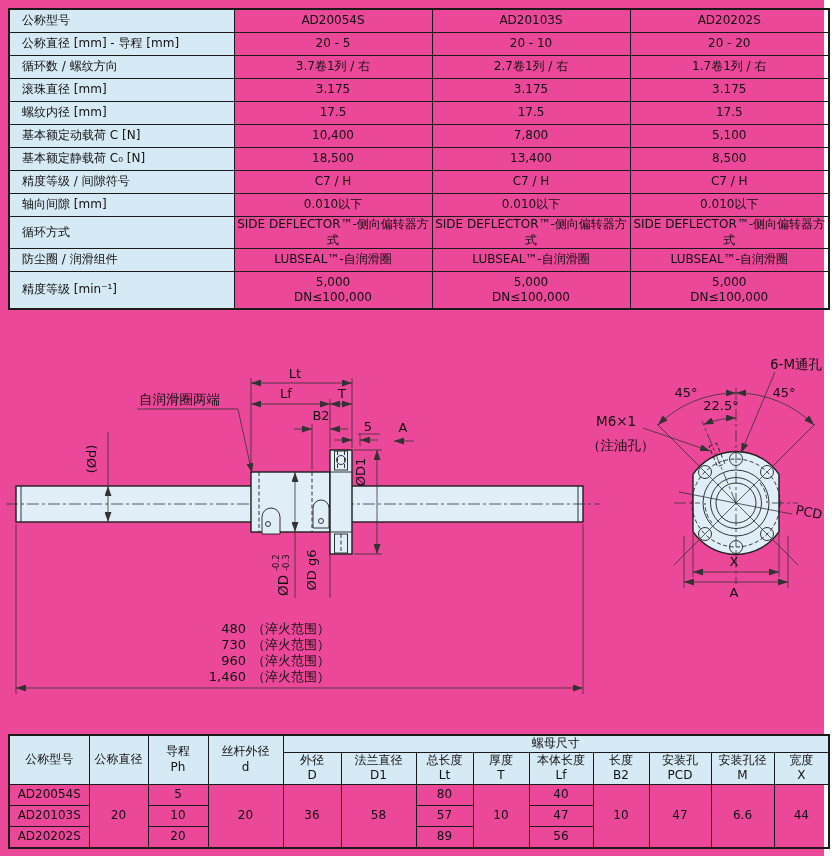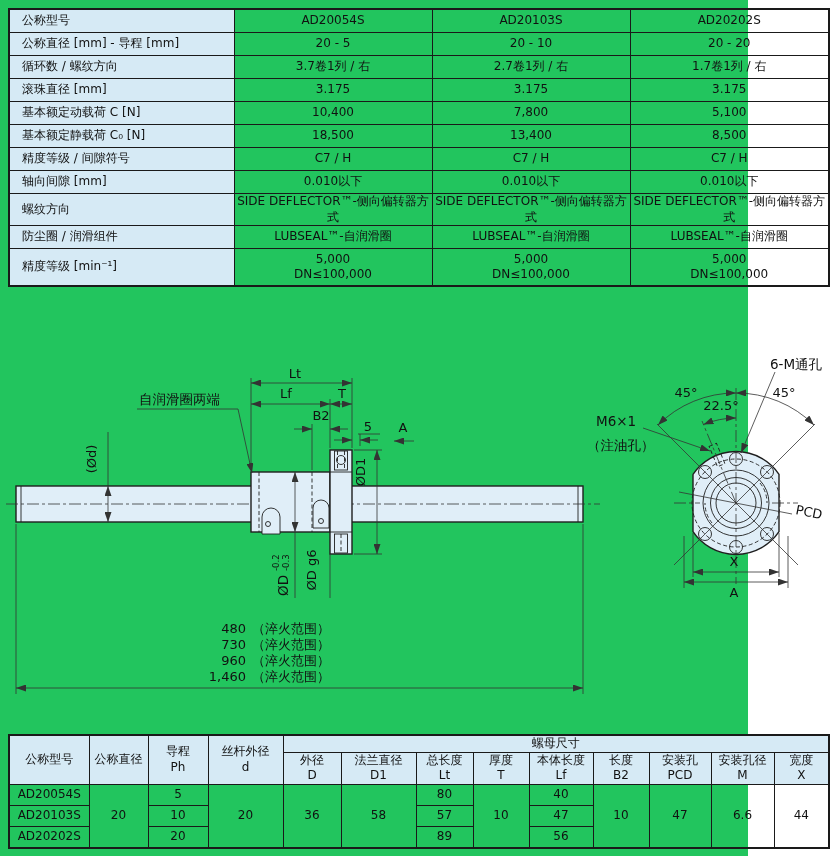--- a/index.html
+++ b/index.html
@@ -1,16 +1,16 @@
 <!DOCTYPE html>
 <html><head>
 <meta charset="utf-8">
 <style>
   html,body{margin:0;padding:0;background:#fff;}
-  #page{position:relative;width:748px;height:856px;background:#22c55e;
+  #page{position:relative;width:824px;height:856px;background:#ec4899;
         font-family:"DejaVu Sans","Liberation Sans",sans-serif;color:#111;}
   table{border-collapse:collapse;table-layout:fixed;font-size:12px;color:#111;}
   td,th{border:1px solid #1a1a1a;text-align:center;vertical-align:middle;
         padding:0 2px;white-space:pre-line;line-height:1.3;font-weight:normal;overflow:hidden;}
   .spec-table{position:absolute;left:8px;top:8px;width:820px;border:2px solid #1a1a1a;}
   .spec-table td{height:22px;}
   .spec-table tr.tall td{height:36px;}
   .spec-table td.lab{background:#d6eaf5;text-align:left;padding-left:12px;}
   .dim-table{position:absolute;left:8px;top:734px;width:820px;border:2px solid #1a1a1a;}
   .dim-table th{background:#d6eaf5;}
@@ -57,20 +57,26 @@
       <td>2.7卷1列 / 右</td>
       <td>1.7卷1列 / 右</td>
     </tr>
     <tr>
       <td class="lab">滚珠直径 [mm]</td>
       <td>3.175</td>
       <td>3.175</td>
       <td>3.175</td>
     </tr>
     <tr>
+      <td class="lab">螺纹内径 [mm]</td>
+      <td>17.5</td>
+      <td>17.5</td>
+      <td>17.5</td>
+    </tr>
+    <tr>
       <td class="lab">基本额定动载荷 C [N]</td>
       <td>10,400</td>
       <td>7,800</td>
       <td>5,100</td>
     </tr>
     <tr>
       <td class="lab">基本额定静载荷 C₀ [N]</td>
       <td>18,500</td>
       <td>13,400</td>
       <td>8,500</td>
@@ -81,21 +87,21 @@
       <td>C7 / H</td>
       <td>C7 / H</td>
     </tr>
     <tr>
       <td class="lab">轴向间隙 [mm]</td>
       <td>0.010以下</td>
       <td>0.010以下</td>
       <td>0.010以下</td>
     </tr>
     <tr>
-      <td class="lab">螺纹方向</td>
+      <td class="lab">循环方式</td>
       <td>SIDE DEFLECTOR™-侧向偏转器方式</td>
       <td>SIDE DEFLECTOR™-侧向偏转器方式</td>
       <td>SIDE DEFLECTOR™-侧向偏转器方式</td>
     </tr>
     <tr>
       <td class="lab">防尘圈 / 润滑组件</td>
       <td>LUBSEAL™-自润滑圈</td>
       <td>LUBSEAL™-自润滑圈</td>
       <td>LUBSEAL™-自润滑圈</td>
     </tr>

